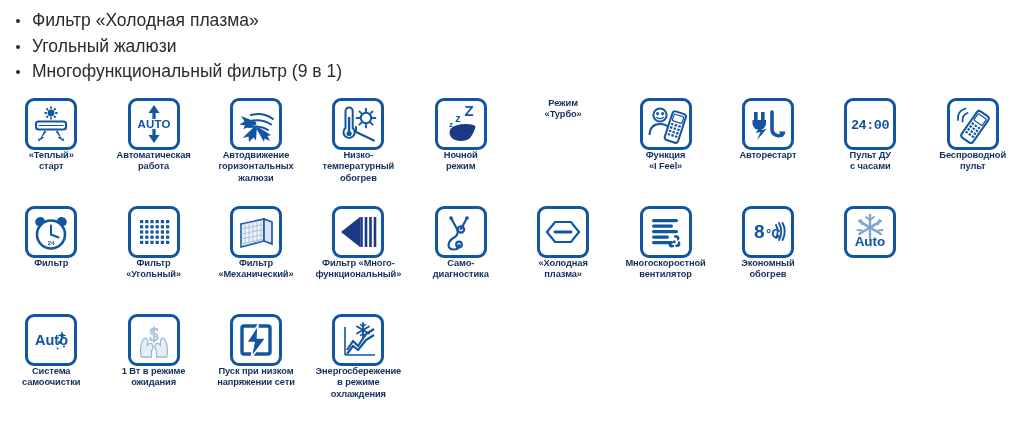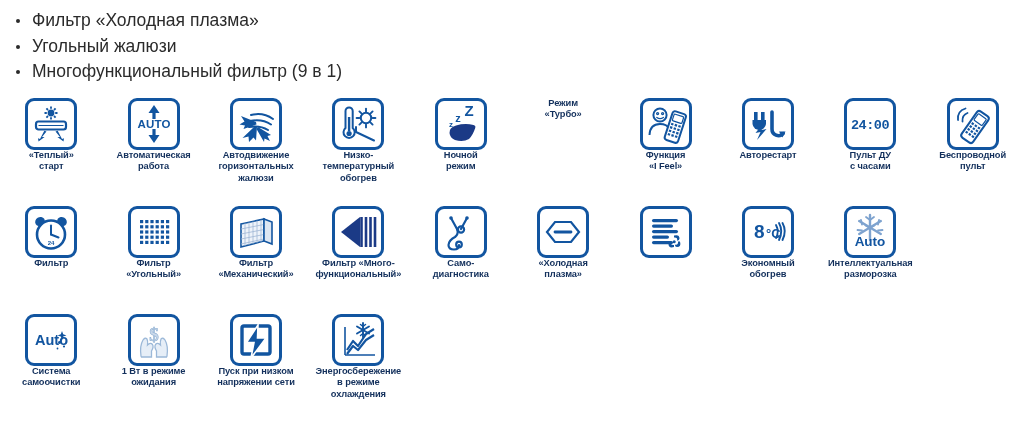--- a/index.html
+++ b/index.html
@@ -434,20 +434,21 @@
             <rect x="8" y="31" width="21" height="3.2" rx="1.6"></rect>
           </g>
           <g fill="#1255a0">
             <path d="M30 25.5 q5.5 -1.5 5.5 3 q0 2 -2.5 2.2 q1 -3.5 -3 -3.2 Z"></path>
             <path d="M36 31.5 q1.5 5.5 -3 5.5 q-2 0 -2.2 -2.5 q3.5 1 3.2 -3 Z"></path>
             <path d="M30 37 q-5.5 1.5 -5.5 -3 q0 -2 2.5 -2.2 q-1 3.5 3 3.2 Z"></path>
             <circle cx="30.2" cy="31.8" r="1.5"></circle>
           </g>
         </svg>
       </div>
+      <div class="caption">Многоскоростной<br>вентилятор</div>
     </div>
 
     <div class="cell">
       <div class="iconbox">
         <svg width="44" height="44" viewBox="0 0 44 44">
           <text x="8" y="28" font-family="'Liberation Sans',sans-serif" font-size="19" font-weight="700" fill="#1255a0">8</text>
           <text x="20" y="28" font-family="'Liberation Sans',sans-serif" font-size="13" font-weight="700" fill="#1255a0">°C</text>
           <g fill="none" stroke="#1255a0" stroke-width="1.9" stroke-linecap="round">
             <path d="M33 13 Q37.5 21 33 30"></path>
             <path d="M36.5 13 Q41 21 36.5 30"></path>
@@ -472,21 +473,20 @@
                 <line x1="22" y1="18" x2="26.5" y2="15.5"></line>
               <line x1="14" y1="14.5" x2="13" y2="10"></line>
                 <line x1="30" y1="14.5" x2="31" y2="10"></line>
               <line x1="14" y1="20.5" x2="9.5" y2="20"></line>
                 <line x1="30" y1="20.5" x2="34.5" y2="20"></line>
             </g>
           </g>
           <text x="22" y="36" text-anchor="middle" font-family="'Liberation Sans',sans-serif" font-size="13.5" font-weight="700" fill="#1255a0">Auto</text>
         </svg>
       </div>
-      <div class="caption">Интеллектуальная<br>разморозка</div>
     </div>
   </div>
 
   <div class="row row-3">
 
     <div class="cell">
       <div class="iconbox">
         <svg width="44" height="44" viewBox="0 0 44 44">
           <text x="6" y="27" font-family="'Liberation Sans',sans-serif" font-size="14.5" font-weight="700" fill="#1255a0">Auto</text>
           <g fill="#1255a0">

